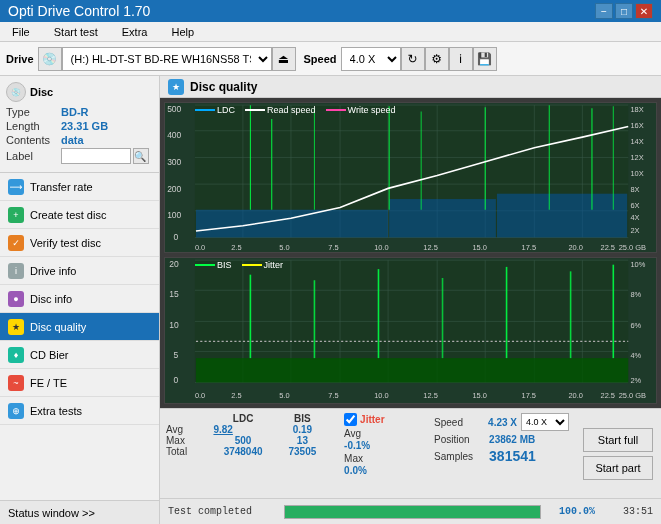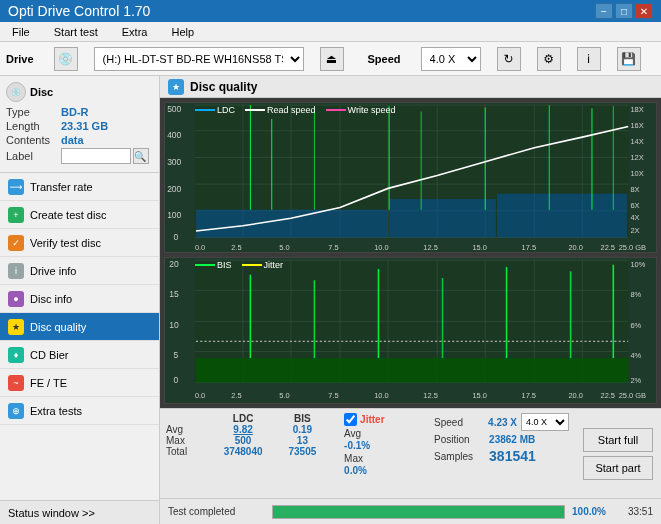--- a/index.html
+++ b/index.html
@@ -62,21 +62,21 @@
     }
 
     
     .toolbar {
       background: #f5f5f5;
       height: 34px;
       display: flex;
       align-items: center;
       padding: 0 6px;
       border-bottom: 1px solid #ccc;
-      gap: 16px;
+      gap: 0;
     }
     .toolbar-label {
       font-weight: bold;
       font-size: 11px;
       margin-right: 4px;
     }
     .drive-select {
       height: 24px;
       font-size: 11px;
       border: 1px solid #aaa;
@@ -327,22 +327,23 @@
       min-width: 70px;
     }
 
     
     .progress-area {
       background: #e8e8e8;
       height: 26px;
       display: flex;
       align-items: center;
       padding: 0 8px;
-      gap: 4px;
+      gap: 16px;
       border-top: 1px solid #ccc;
+      font-family: Liberation Mono, monospace;
     }
 
     .progress-bar-container {
       flex: 1;
       height: 14px;
       background: #ddd;
       border: 1px solid #aaa;
       position: relative;
     }
 
@@ -641,21 +642,21 @@
             <thead>
               <tr>
                 <th style="text-align:left; font-weight:normal; width:40px;"></th>
                 <th style="text-align:center; font-weight:bold; color:#333; width:50px;">LDC</th>
                 <th style="text-align:center; font-weight:bold; color:#333; width:50px;">BIS</th>
               </tr>
             </thead>
             <tbody>
               <tr>
                 <td style="text-align:left; color:#333;">Avg</td>
-                <td style="text-align:center; color:#1a6fb5; font-weight:bold;text-decoration:underline;">9.82</td>
+                <td style="text-align:left; color:#1a6fb5; font-weight:bold;text-decoration:underline;">9.82</td>
                 <td style="text-align:center; color:#1a6fb5; font-weight:bold;">0.19</td>
               </tr>
               <tr>
                 <td style="text-align:left; color:#333;">Max</td>
                 <td style="text-align:center; color:#1a6fb5; font-weight:bold;">500</td>
                 <td style="text-align:center; color:#1a6fb5; font-weight:bold;">13</td>
               </tr>
               <tr>
                 <td style="text-align:left; color:#333;">Total</td>
                 <td style="text-align:center; color:#1a6fb5; font-weight:bold;">3748040</td>

